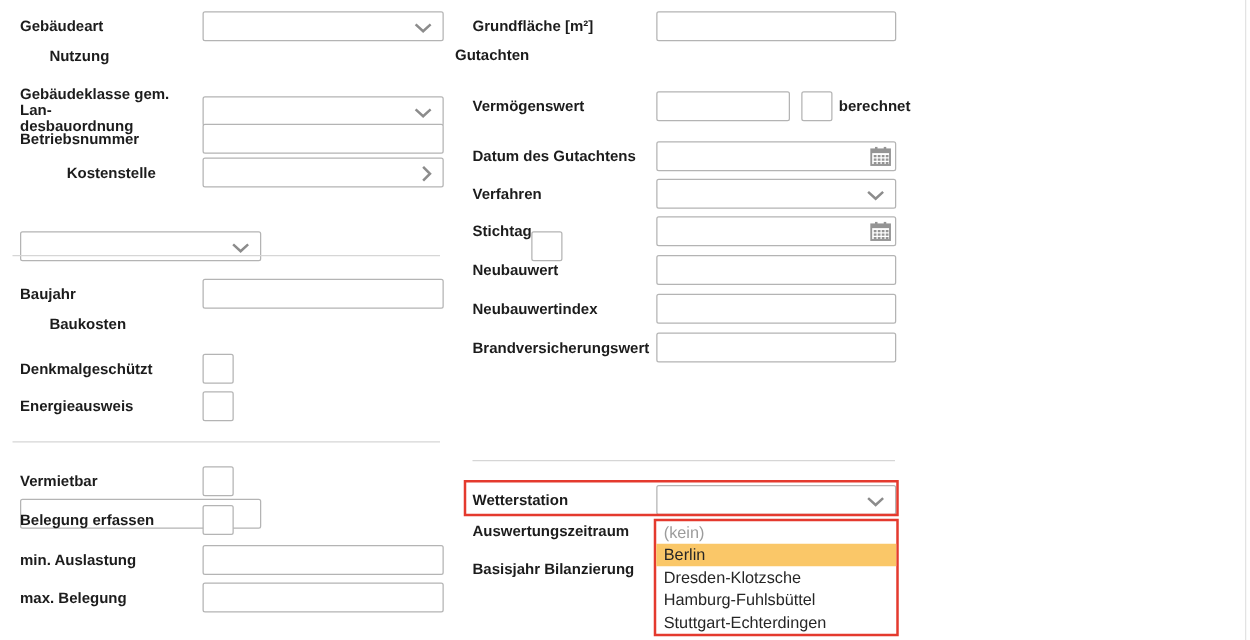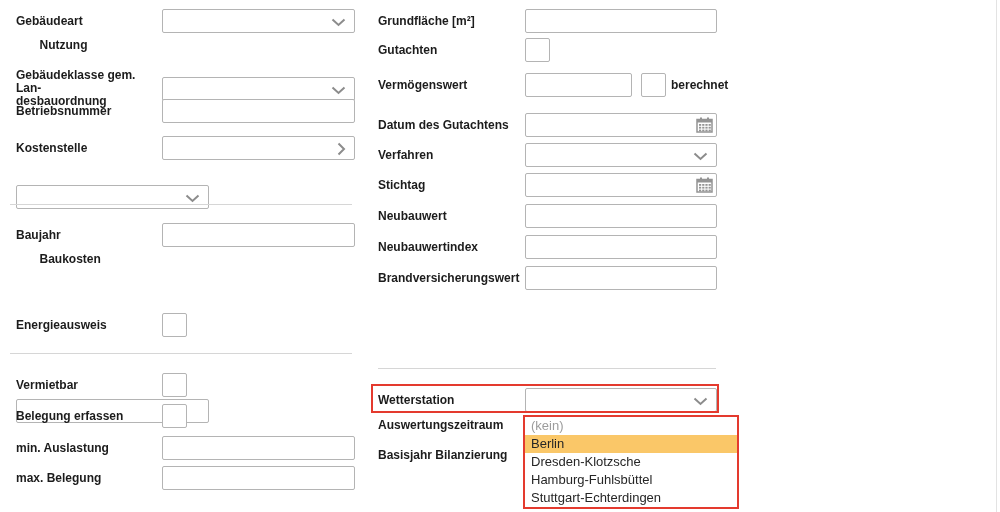--- a/index.html
+++ b/index.html
@@ -28,21 +28,21 @@
     width:25px;height:24px;background:#fff;border:1px solid #b4b4b4;
     border-radius:2px;box-sizing:border-box;flex:0 0 auto;
   }
   .suffix-lbl{font-size:12px;font-weight:700;color:#1c1c1c;margin-left:5px;}
   .divider{position:absolute;height:1px;background:#d6d6d6;}
   .anno{
     position:absolute;border:2px solid #e43a2e;box-sizing:border-box;
     background:transparent;z-index:5;pointer-events:none;
   }
   .popup{
-    position:absolute;left:523px;top:415px;width:216px;
+    position:absolute;left:523px;top:415px;width:196px;
     border:2px solid #e43a2e;background:#ffffff;box-sizing:border-box;z-index:4;
   }
   .opt{
     height:18px;line-height:18px;font-size:13px;color:#262626;
     padding-left:6px;white-space:nowrap;overflow:hidden;
   }
   .opt.muted{color:#9c9c9c;}
   .opt.selected{background:#fac768;}
   .edge-line{position:absolute;left:996px;top:0;width:1px;height:512px;background:#e3e3e3;}
 </style>
@@ -77,21 +77,21 @@
             <polyline points="1.5,1.5 7.5,7 13.5,1.5" fill="none" stroke="#8c8c8c" stroke-width="2"></polyline>
           </svg></span>
     </div>
   </div>
 
   <div class="row lrow" style="left:16px;top:99px;justify-content:space-between;">
     <span class="lbl">Betriebsnummer</span>
     <div class="fld"></div>
   </div>
 
-  <div class="row lrow" style="left:16px;top:136px;">
+  <div class="row lrow" style="left:16px;top:126px;text-align:center;">
     <span class="lbl">Kostenstelle</span>
     <div class="fld">
       <span class="chev-right"><svg width="9" height="14" viewBox="0 0 9 14">
             <polyline points="1.5,1.5 7,7 1.5,12.5" fill="none" stroke="#8c8c8c" stroke-width="2"></polyline>
           </svg></span>
     </div>
   </div>
 
 
   <div class="divider" style="left:10px;top:204px;width:342px;"></div>
@@ -99,20 +99,24 @@
   <div class="row lrow" style="left:16px;top:223px;">
     <span class="lbl">Baujahr</span>
     <div class="fld"></div>
   </div>
 
   <div class="row lrow" style="left:16px;top:253px;flex-direction:column;">
     <span class="lbl">Baukosten</span>
     <div class="fld"></div>
   </div>
 
+  <div class="row lrow" style="left:16px;top:283px;">
+    <span class="lbl">Denkmalgeschützt</span>
+    <div class="checkbox"></div>
+  </div>
 
   <div class="row lrow" style="left:16px;top:313px;">
     <span class="lbl">Energieausweis</span>
     <div class="checkbox"></div>
   </div>
 
   <div class="divider" style="left:10px;top:353px;width:342px;"></div>
 
   <div class="row lrow" style="left:16px;top:373px;">
     <span class="lbl">Vermietbar</span>
@@ -132,21 +136,21 @@
   <div class="row lrow" style="left:16px;top:466px;">
     <span class="lbl">max. Belegung</span>
     <div class="fld"></div>
   </div>
 
   <div class="row rrow" style="left:378px;top:9px;">
     <span class="lbl">Grundfläche [m²]</span>
     <div class="fld"></div>
   </div>
 
-  <div class="row rrow" style="left:378px;top:38px;">
+  <div class="row rrow" style="left:364px;top:38px;flex-direction:column;">
     <span class="lbl">Gutachten</span>
     <div class="checkbox"></div>
   </div>
 
   <div class="row rrow" style="left:378px;top:73px;">
     <span class="lbl">Vermögenswert</span>
     <div class="fld narrow"></div>
     <div class="checkbox" style="margin-left:9px;"></div>
     <span class="suffix-lbl">berechnet</span>
   </div>

